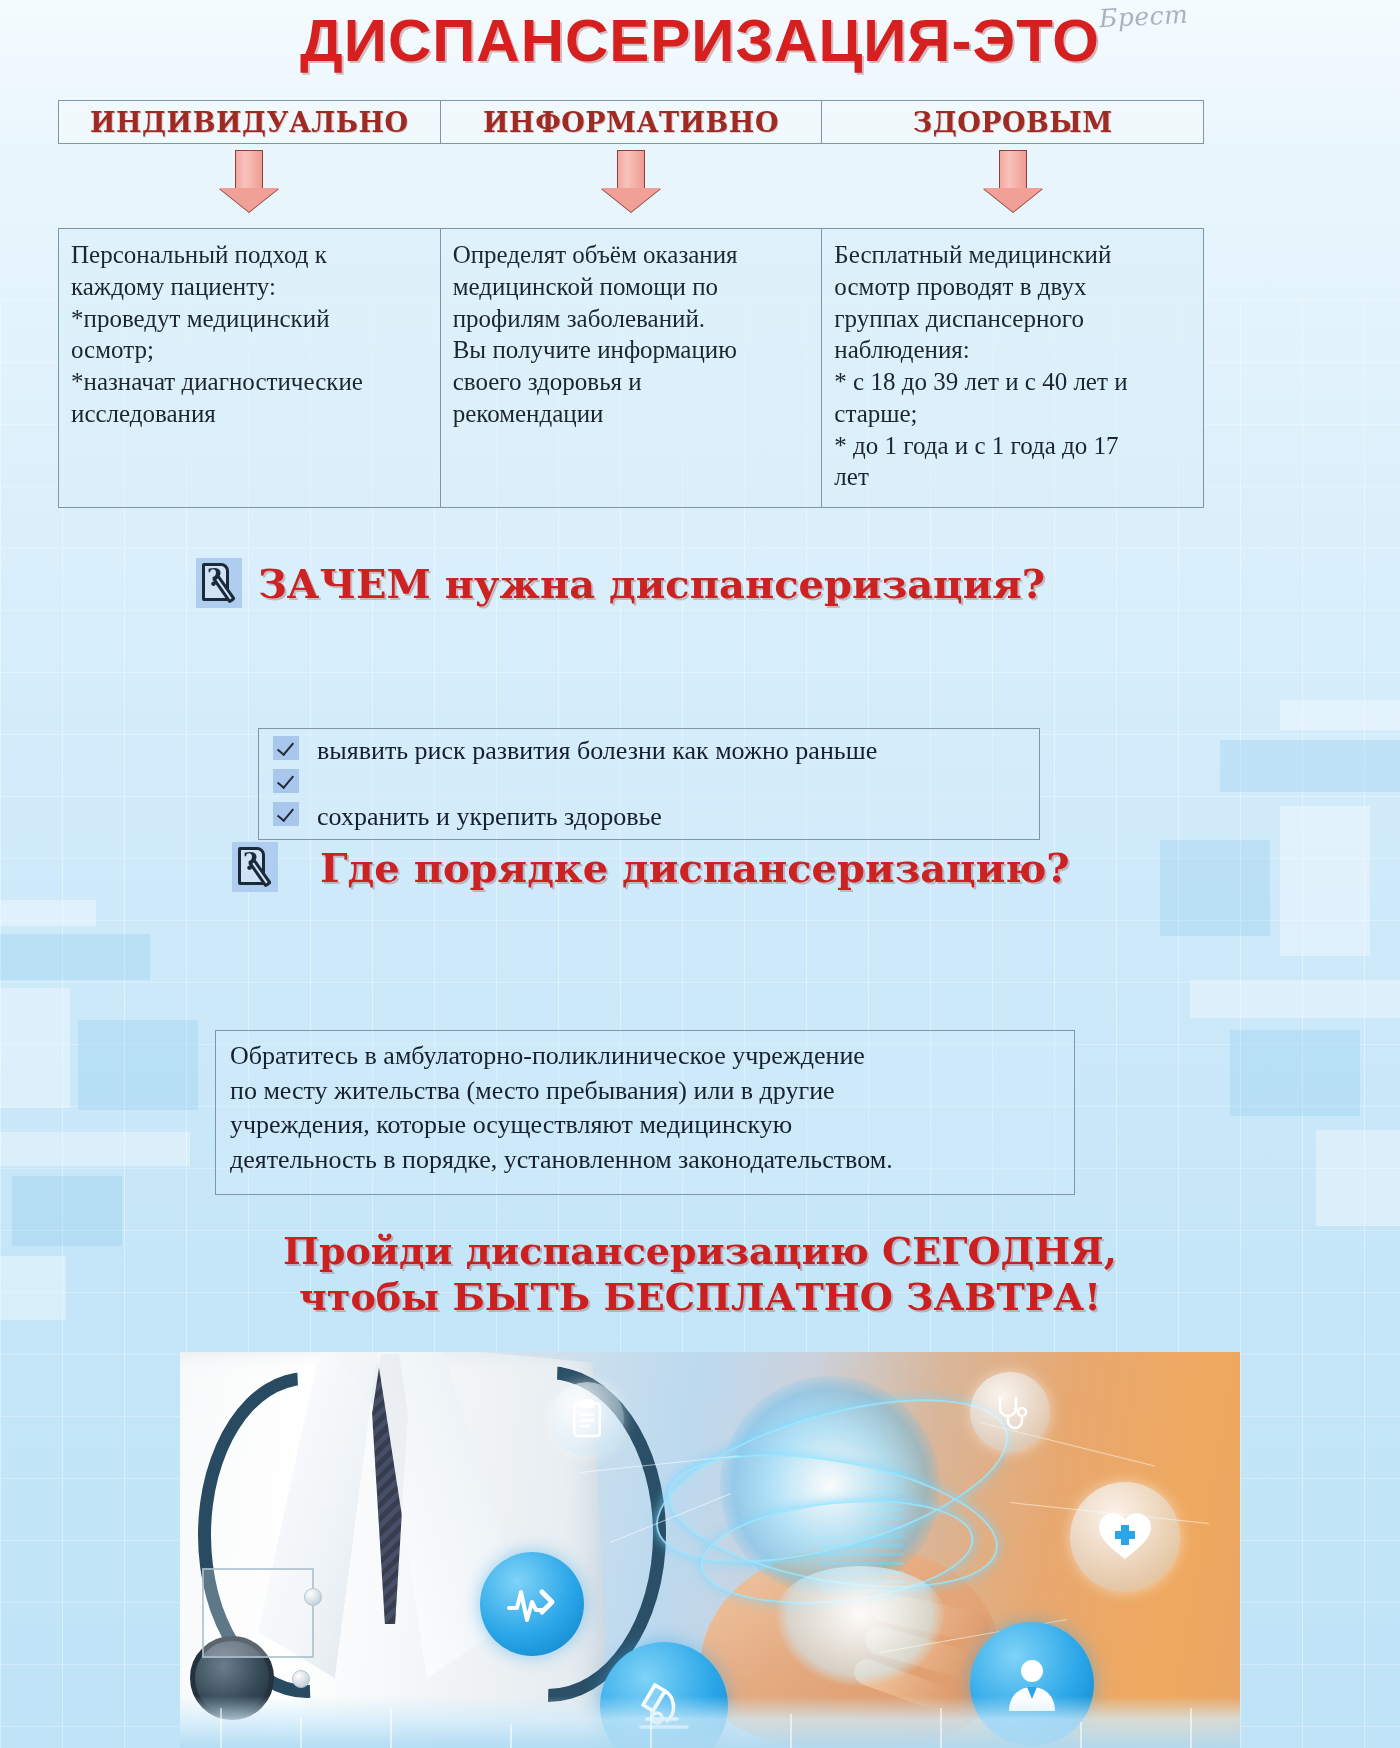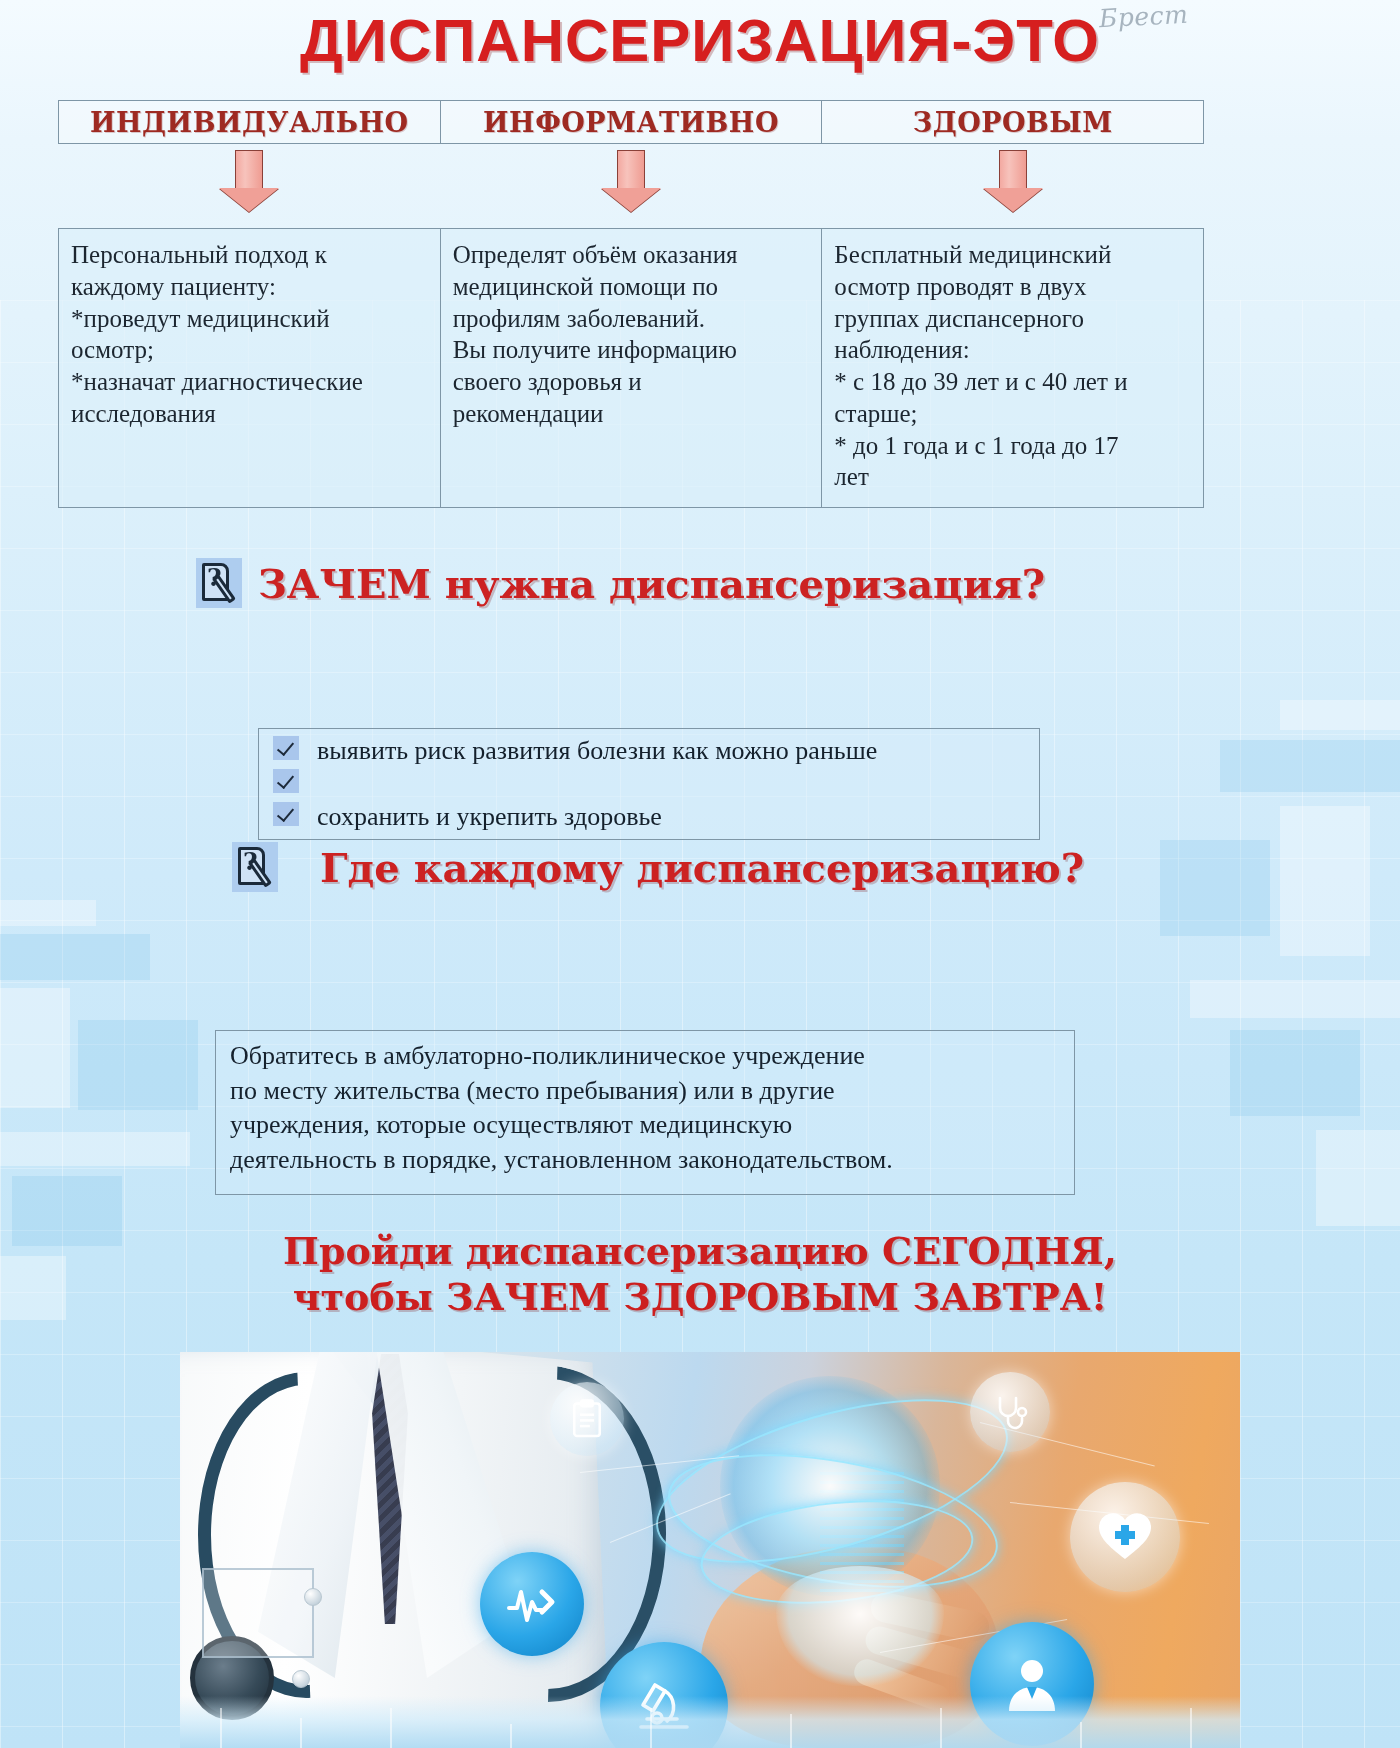--- a/index.html
+++ b/index.html
@@ -544,33 +544,33 @@
     <span class="check-text">сохранить и укрепить здоровье</span>
   </div>
 </div>
 
 <div class="section-head" style="top:842px; left:232px;">
   <div class="q-icon">
     <div class="page"></div>
     <div class="qmark">?</div>
     <div class="pencil"></div>
   </div>
-  <div class="section-title" style="margin-left:26px;">Где каждому диспансеризацию?</div>
+  <div class="section-title" style="margin-left:26px;">Где порядке диспансеризацию?</div>
 </div>
 
 <div id="where-box">
   <p>Обратитесь в амбулаторно-поликлиническое учреждение
 по месту жительства (место пребывания) или в другие
 учреждения, которые осуществляют медицинскую
 деятельность в порядке, установленном законодательством.</p>
 </div>
 
 <div id="slogan">
   <span class="ln">Пройди диспансеризацию СЕГОДНЯ,</span>
-  <span class="ln">чтобы ЗАЧЕМ ЗДОРОВЫМ ЗАВТРА!</span>
+  <span class="ln">чтобы БЫТЬ БЕСПЛАТНО ЗАВТРА!</span>
 </div>
 
 <div id="photo">
 
   <div class="p-layer" id="coat"></div>
   <div class="p-layer" id="shirt"></div>
   <div class="p-layer" id="tie"></div>
   <div class="p-layer" id="lapel-l"></div>
   <div class="p-layer" id="lapel-r"></div>
   <div class="p-layer stetho-tube" id="stetho-l"></div>

